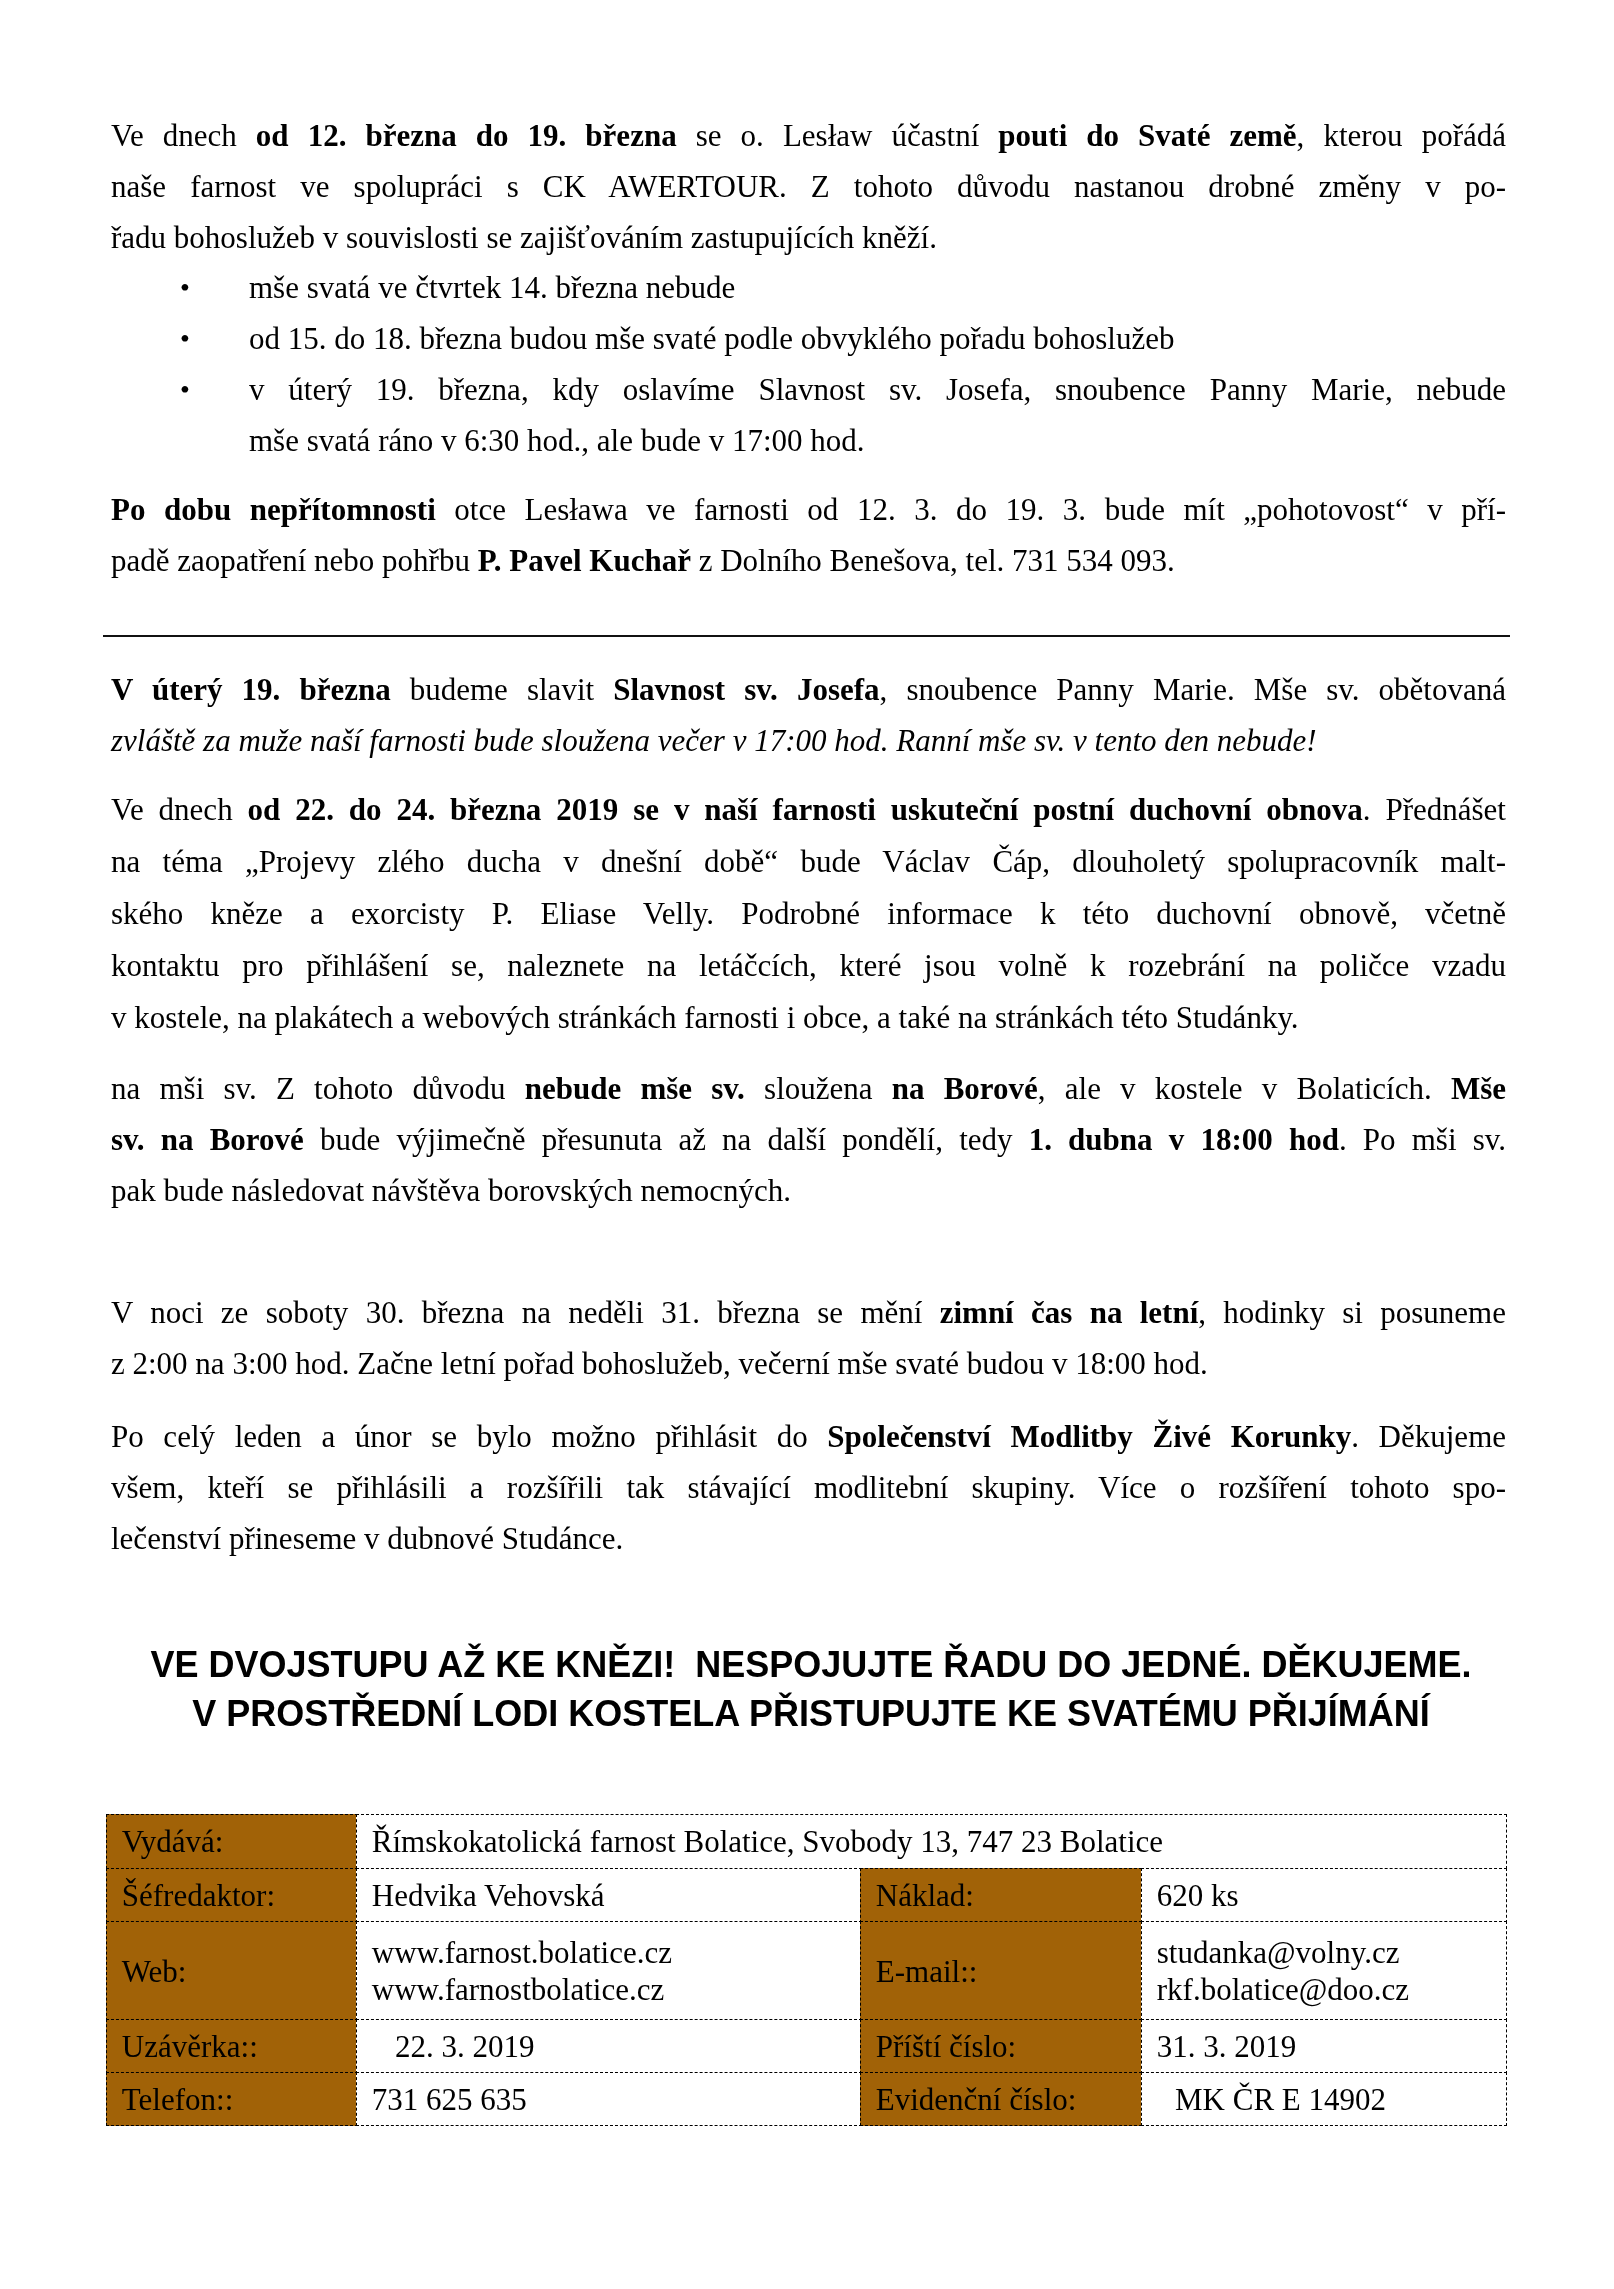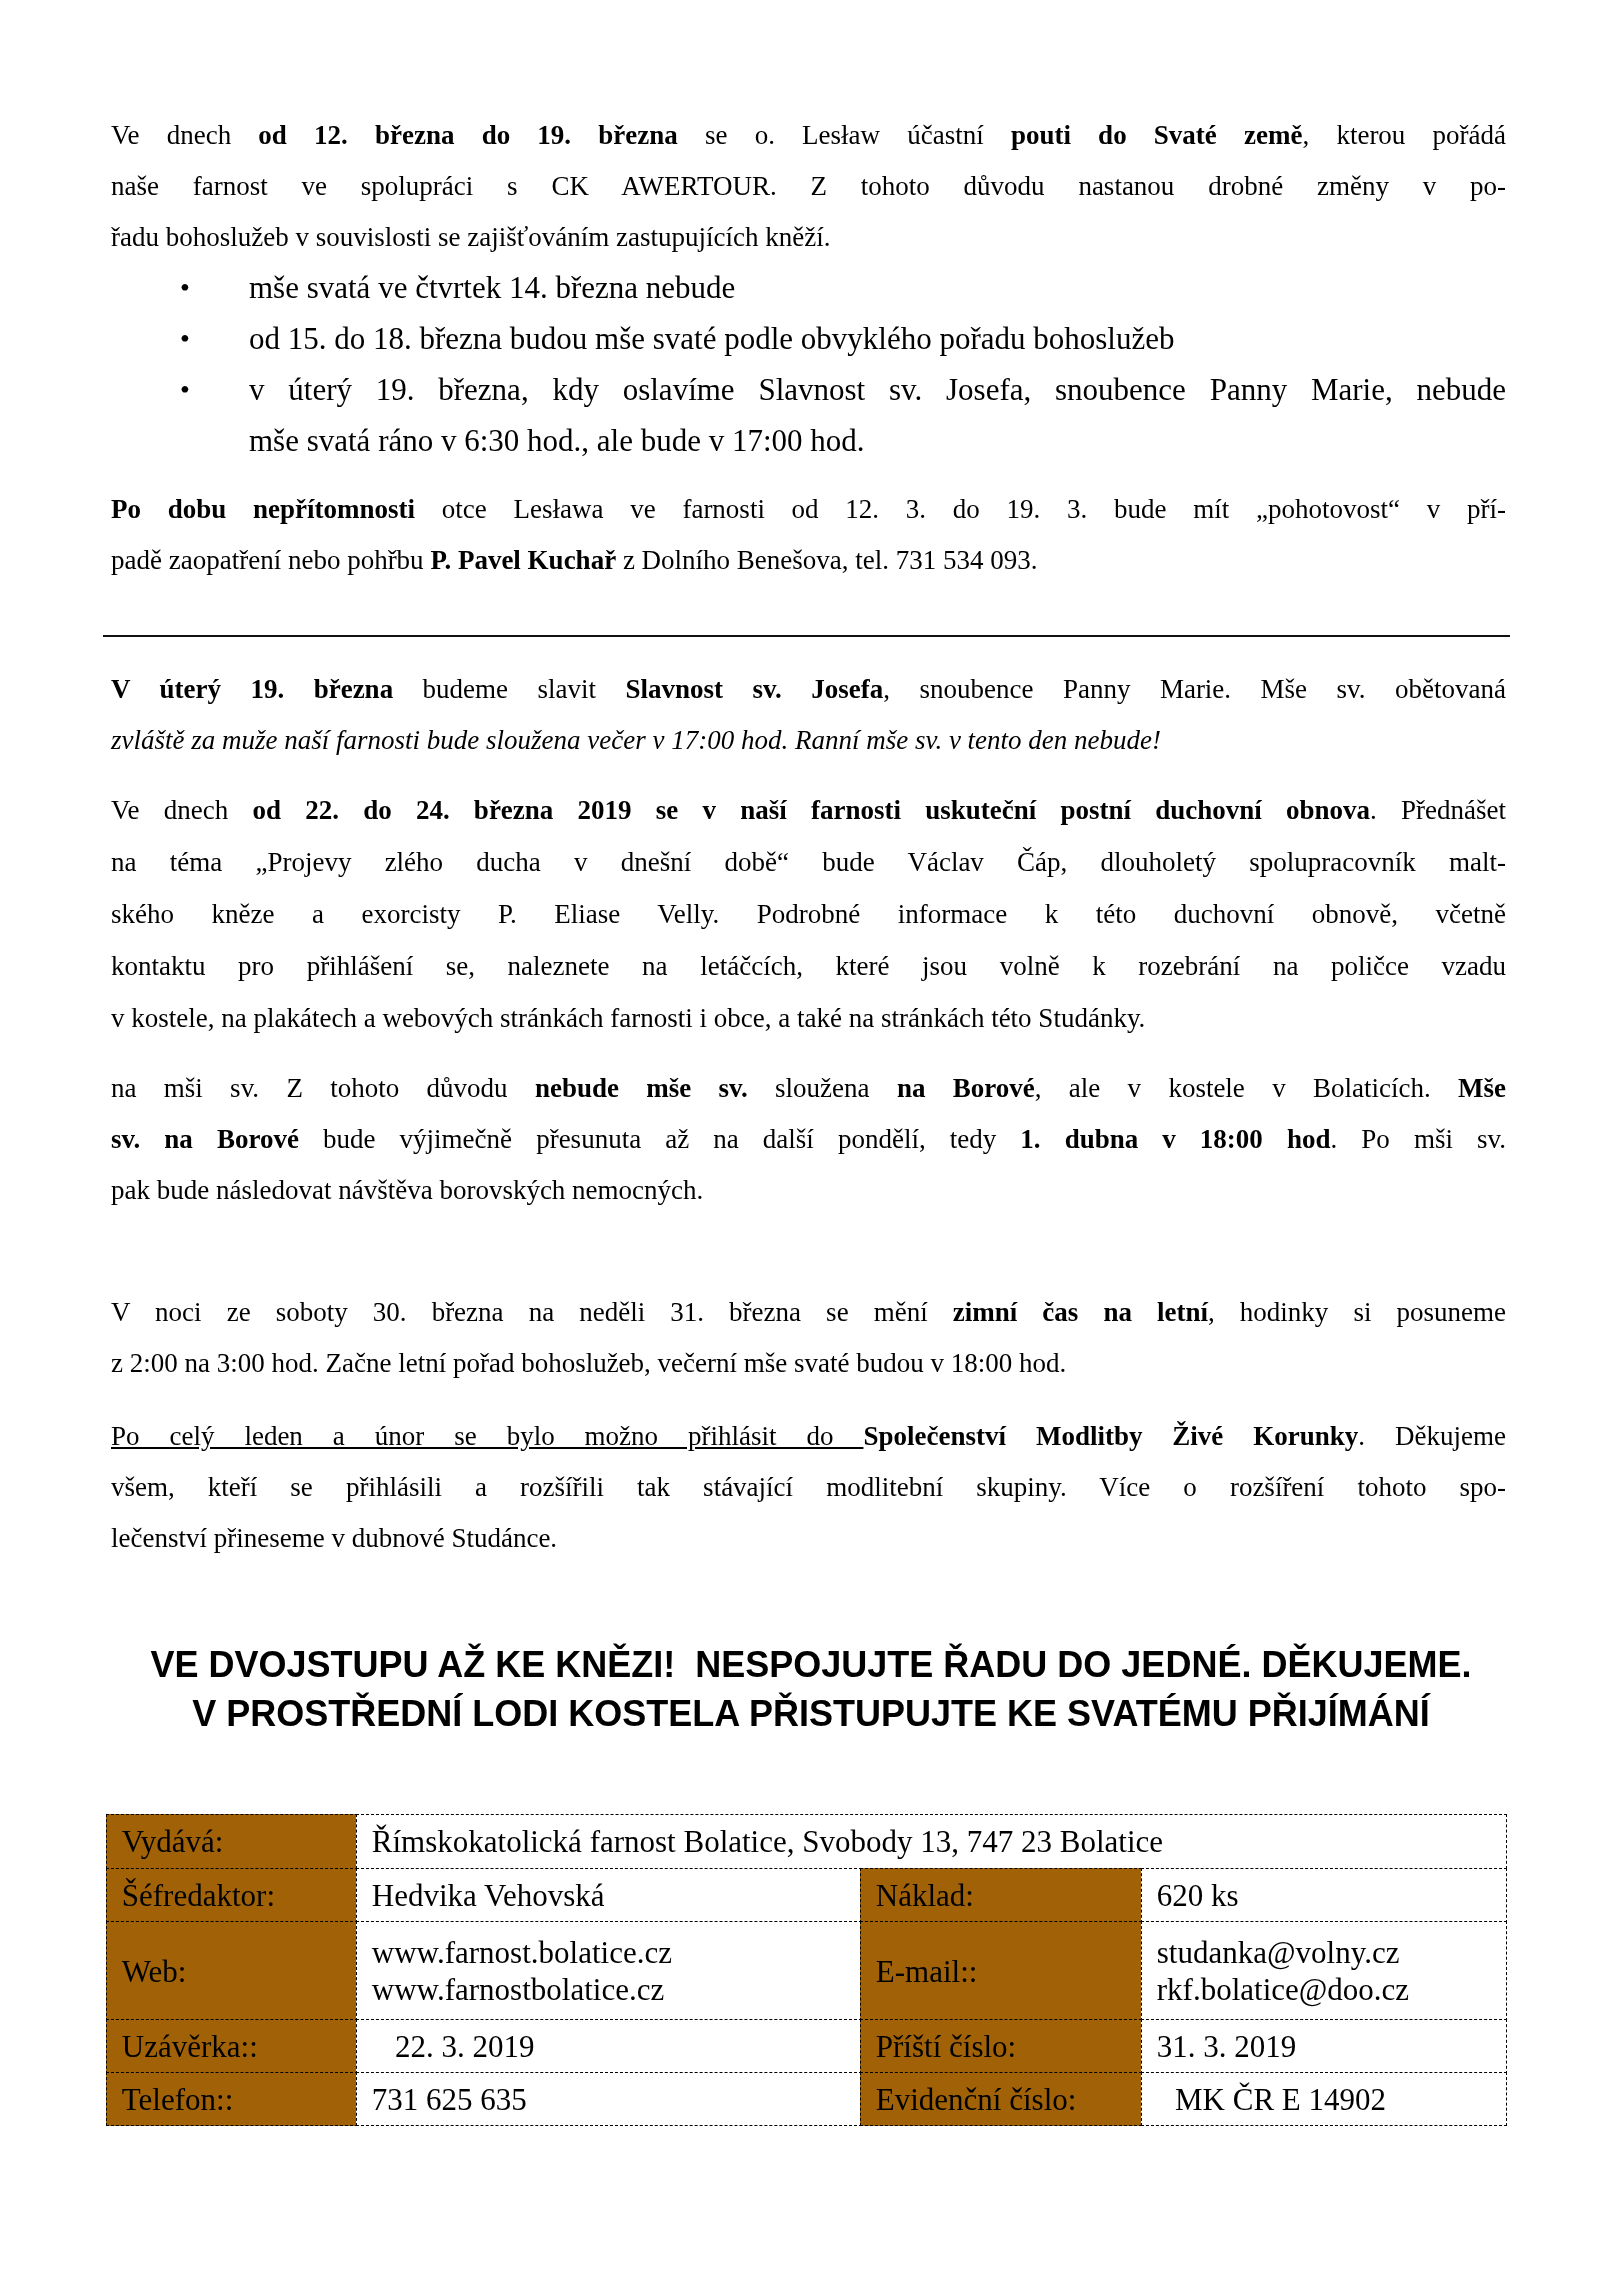--- a/index.html
+++ b/index.html
@@ -1,17 +1,17 @@
 <!DOCTYPE html>
 <html style="font-size:14.8px"><head>
 <meta charset="utf-8">
 <style>
   html, body { margin: 0; padding: 0; background: #ffffff; }
   body { width: 1614px; height: 2290px; position: relative; overflow: hidden; color: #000; }
-  .para { position: absolute; left: 111px; width: 1395px; font-family: "Liberation Serif", "DejaVu Serif", serif; font-size: 27px; }
+  .para { position: absolute; left: 111px; width: 1395px; font-family: "Liberation Serif", "DejaVu Serif", serif; font-size: 31px; }
   .line { height: 51px; line-height: 51px; white-space: nowrap; text-align: justify; text-align-last: justify; }
   .line.last { text-align-last: left; }
   .ln56 .line { height: 52px; line-height: 52px; }
   .b { font-weight: bold; }
   .bullets { position: absolute; left: 111px; width: 1395px; font-family: "Liberation Serif", "DejaVu Serif", serif; font-size: 31px; }
   .bullet-item { position: relative; padding-left: 138px; }
   .bullet-dot { position: absolute; left: 69px; top: 0; height: 51px; line-height: 51px; font-size: 28px; }
   .hr { position: absolute; left: 103px; width: 1407px; top: 635px; height: 1.8px; background: #111; }
   .headline { position: absolute; left: 102px; width: 1418px; text-align: center; font-family: "Liberation Sans", "DejaVu Sans", sans-serif; font-weight: bold; font-size: 36px; line-height: 49px; }
   .headline .hl { white-space: nowrap; }
@@ -71,21 +71,21 @@
     <div class="line"><span class="b" style="white-space: pre;">sv. na Borové</span><span style="white-space: pre;"> bude výjimečně přesunuta až na další pondělí, tedy </span><span class="b" style="white-space: pre;">1. dubna v 18:00 hod</span><span style="white-space: pre;">. Po mši sv.</span></div>
     <div class="line last"><span style="white-space: pre;">pak bude následovat návštěva borovských nemocných.</span></div>
   </div>
 
 <div class="para" style="top:1287px;">
     <div class="line"><span style="white-space: pre;">V noci ze soboty 30. března na neděli 31. března se mění </span><span class="b" style="white-space: pre;">zimní čas na letní</span><span style="white-space: pre;">, hodinky si posuneme</span></div>
     <div class="line last"><span style="white-space: pre;">z 2:00 na 3:00 hod. Začne letní pořad bohoslužeb, večerní mše svaté budou v 18:00 hod.</span></div>
   </div>
 
 <div class="para" style="top:1411px;">
-    <div class="line"><span style="white-space: pre; text-decoration: underline;">Po celý leden a únor se bylo možno přihlásit do </span><span class="b" style="white-space: pre;">Společenství Modlitby Živé Korunky</span><span style="white-space: pre;">. Děkujeme</span></div>
+    <div class="line"><span style="white-space: pre;">Po celý leden a únor se bylo možno přihlásit do </span><span class="b" style="white-space: pre;">Společenství Modlitby Živé Korunky</span><span style="white-space: pre;">. Děkujeme</span></div>
     <div class="line"><span style="white-space: pre;">všem, kteří se přihlásili a rozšířili tak stávající modlitební skupiny. Více o rozšíření tohoto spo-</span></div>
     <div class="line last"><span style="white-space: pre;">lečenství přineseme v dubnové Studánce.</span></div>
   </div>
 
 <div class="headline" style="top:1640px;">
   <div class="hl" style="white-space:pre;">VE DVOJSTUPU AŽ KE KNĚZI!  NESPOJUJTE ŘADU DO JEDNÉ. DĚKUJEME.</div>
   <div class="hl">V PROSTŘEDNÍ LODI KOSTELA PŘISTUPUJTE KE SVATÉMU PŘIJÍMÁNÍ</div>
 </div>
 
 <div class="imprint">

